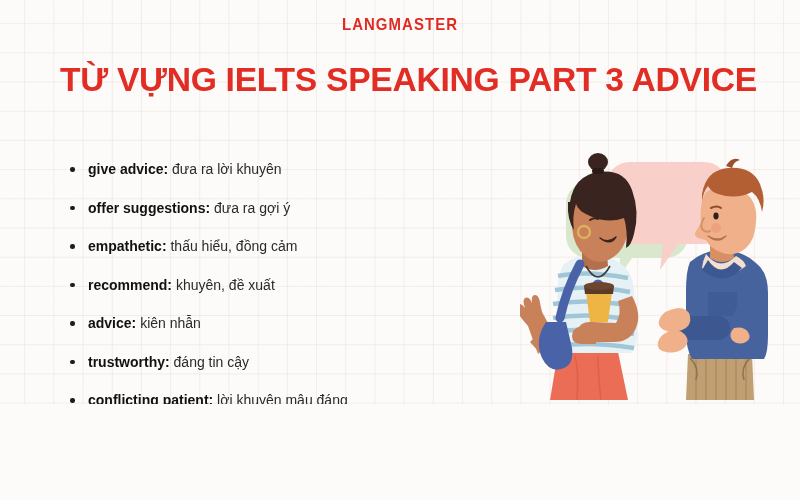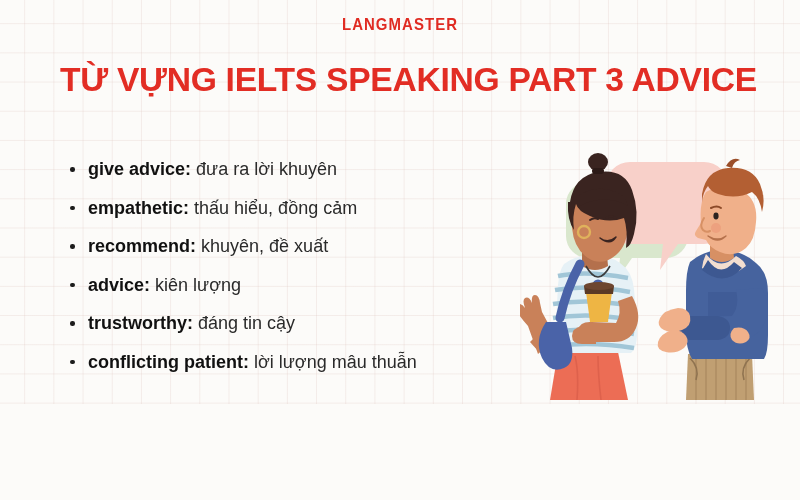--- a/index.html
+++ b/index.html
@@ -65,21 +65,21 @@
     width: 430px;
     margin: 0;
     padding: 0;
     list-style: none;
   }
   .vocab-item {
     position: relative;
     height: 38.5px;
     line-height: 38.5px;
     padding-left: 26px;
-    font-size: 18px;
+    font-size: 14px;
     color: #1c1c1c;
     white-space: nowrap;
   }
   .vocab-item::before {
     content: "";
     position: absolute;
     left: 8px;
     top: 17px;
     width: 4.5px;
     height: 4.5px;
@@ -113,38 +113,42 @@
   <div class="brand">LANGMASTER</div>
 
   <div class="title">TỪ VỰNG IELTS SPEAKING PART 3 ADVICE</div>
 
   <ul class="vocab-list">
     <li class="vocab-item">
       <span class="vocab-term">give advice:</span>
       <span class="vocab-meaning">đưa ra lời khuyên</span>
     </li>
     <li class="vocab-item">
+      <span class="vocab-term">offer suggestions:</span>
+      <span class="vocab-meaning">đưa ra gợi ý</span>
+    </li>
+    <li class="vocab-item">
       <span class="vocab-term">empathetic:</span>
       <span class="vocab-meaning">thấu hiểu, đồng cảm</span>
     </li>
     <li class="vocab-item">
       <span class="vocab-term">recommend:</span>
       <span class="vocab-meaning">khuyên, đề xuất</span>
     </li>
     <li class="vocab-item">
       <span class="vocab-term">advice:</span>
-      <span class="vocab-meaning">kiên lượng</span>
+      <span class="vocab-meaning">kiên nhẫn</span>
     </li>
     <li class="vocab-item">
       <span class="vocab-term">trustworthy:</span>
       <span class="vocab-meaning">đáng tin cậy</span>
     </li>
     <li class="vocab-item">
       <span class="vocab-term">conflicting patient:</span>
-      <span class="vocab-meaning">lời lượng mâu thuẫn</span>
+      <span class="vocab-meaning">lời khuyên mâu đáng</span>
     </li>
   </ul>
 
   <div class="illustration">
     <svg width="280" height="260" viewBox="0 0 280 260" xmlns="http://www.w3.org/2000/svg">
 
       <g>
         <path d="M68 42 h78 a22 22 0 0 1 22 22 v32 a22 22 0 0 1 -22 22 h-34 l-14 20 l2 -20 h-32 a22 22 0 0 1 -22 -22 v-32 a22 22 0 0 1 22 -22 z" fill="#d9e7cd"></path>
       </g>
 

